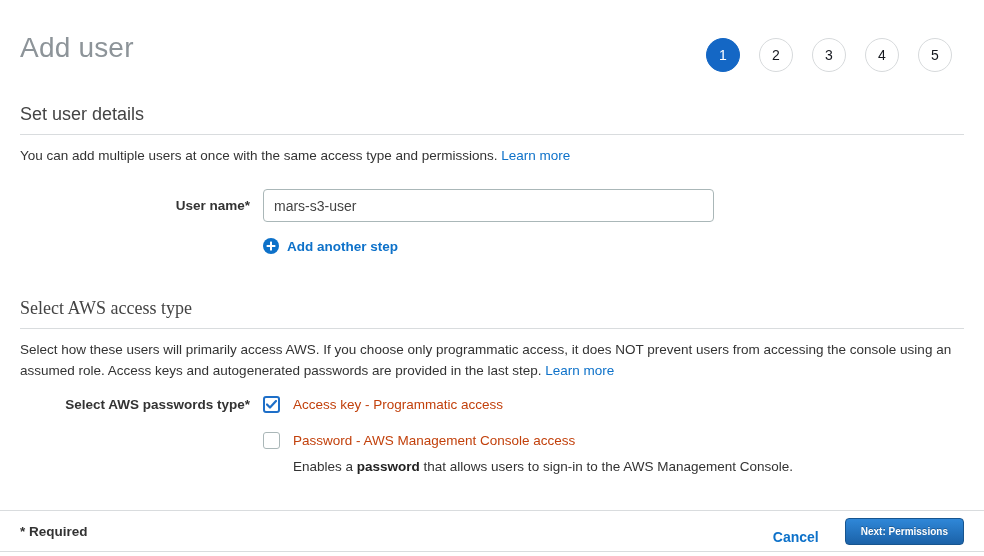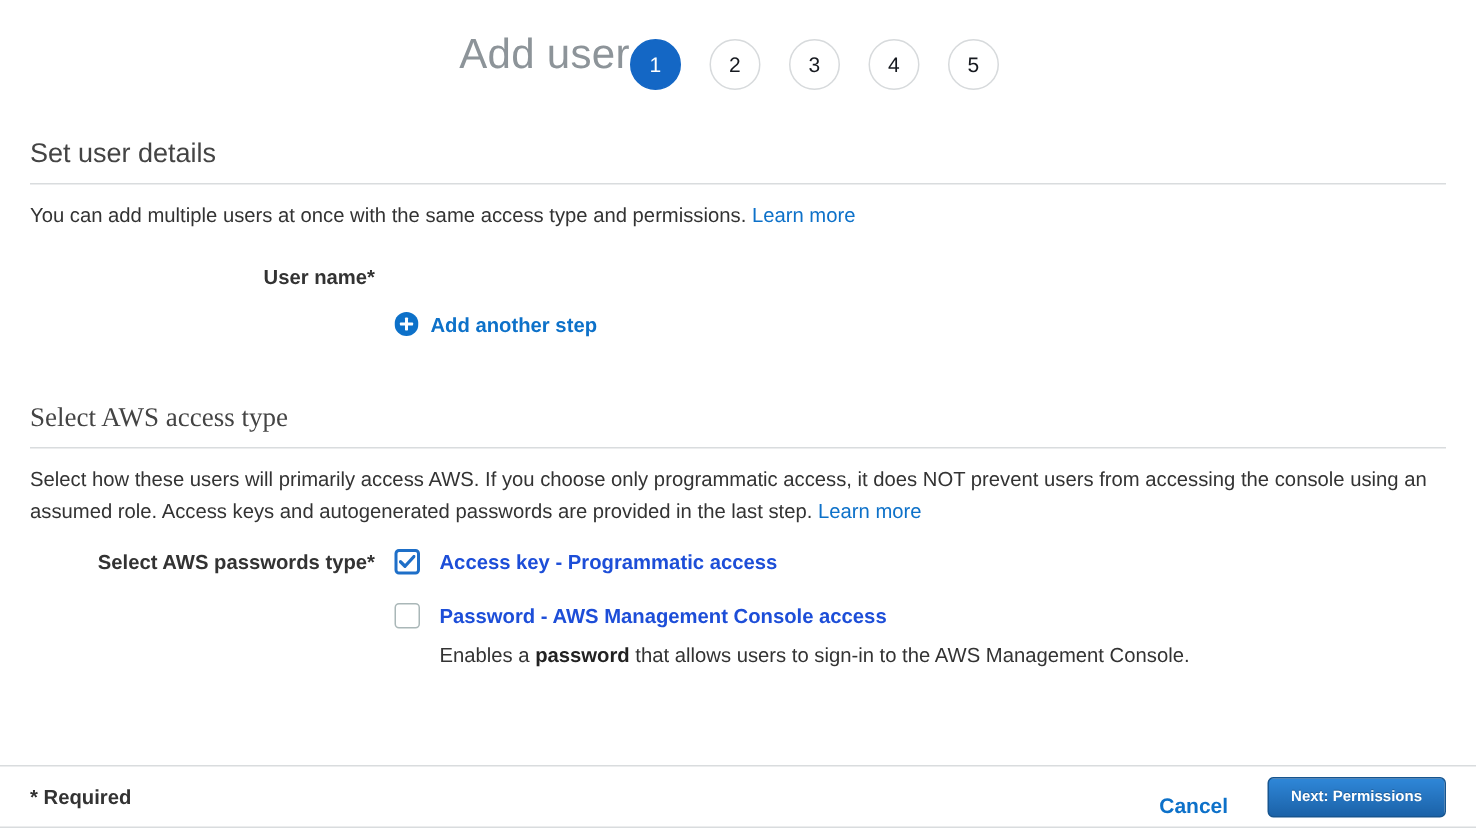--- a/index.html
+++ b/index.html
@@ -9,23 +9,23 @@
     color: #333;
     font-size: 13.5px;
     display: flex;
     flex-direction: column;
   }
   .page { padding: 0 20px; flex: 1 1 auto; }
 
   
   .header-row {
     display: flex;
-    justify-content: center;
+    justify-content: space-between;
     align-items: flex-start;
-    margin-top: 20px;
+    margin-top: 32px;
   }
   .page-title {
     font-size: 28px;
     font-weight: 400;
     color: #8d9499;
     letter-spacing: 0.2px;
   }
   .steps { display: flex; gap: 19px; margin-top: 6px; margin-right: 12px; }
   .step {
     width: 34px; height: 34px;
@@ -101,21 +101,21 @@
     background: #fff;
     flex: 0 0 auto;
     margin-top: 0px;
     cursor: pointer;
     display: flex; align-items: center; justify-content: center;
   }
   .checkbox.checked { border: 2px solid #1e6fc8; }
   .checkbox.unchecked { border: 1px solid #aab7b8; }
   .checkbox svg { display: block; }
   .cred-texts { margin-left: 13px; }
-  .cred-title { font-weight: bold; color: #1d4ed8; line-height: 17px; }
+  .cred-title { font-weight: normal; color: #c2410c; line-height: 17px; }
   .cred-desc { margin-top: 7px; line-height: 22px; max-width: 540px; color: #333; }
   .cred-desc b { color: #222; }
 
   
   .footer {
     flex: 0 0 auto;
     border-top: 1px solid #d9dcde;
     border-bottom: 1px solid #d9dcde;
     margin-bottom: 4px;
     height: 42px;
@@ -154,20 +154,21 @@
       <div class="step">5</div>
     </div>
   </div>
 
   <h2 class="section-heading sec1">Set user details</h2>
 
   <p class="intro"><span>You can add multiple users at once with the same access type and permissions. </span><a class="link">Learn more</a></p>
 
   <div class="form-row">
     <div class="label-col">User name*</div>
+    <input class="username-input" type="text" value="mars-s3-user" style="">
   </div>
 
   <div class="add-user-row">
     <svg class="plus-icon" viewBox="0 0 16 16">
       <circle cx="8" cy="8" r="8" fill="#0d71c9"></circle>
       <rect x="7" y="3.6" width="2" height="8.8" rx="0.5" fill="#fff"></rect>
       <rect x="3.6" y="7" width="8.8" height="2" rx="0.5" fill="#fff"></rect>
     </svg>
     <span class="add-user-label">Add another step</span>
   </div>

